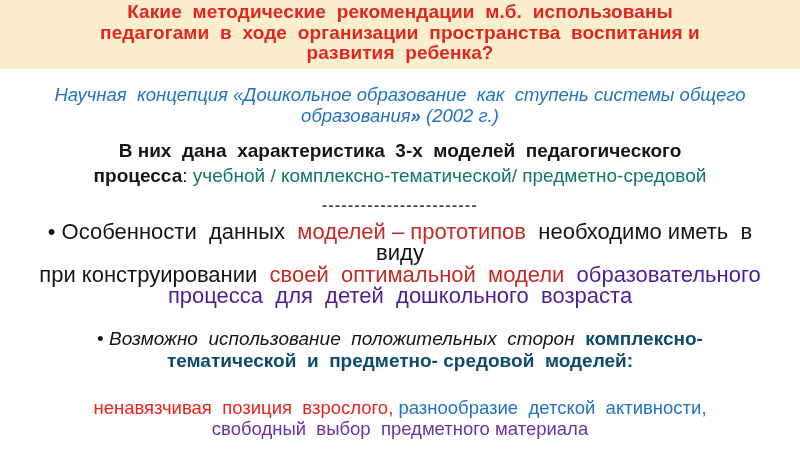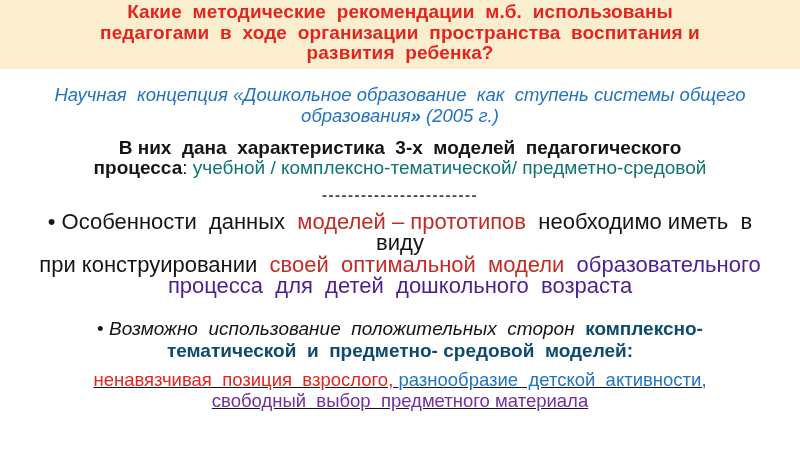--- a/index.html
+++ b/index.html
@@ -46,21 +46,21 @@
     margin-top: 7px;
     text-align: left;
     font-size: 18.5px;
     line-height: 21px;
     padding-left: 5px;
     padding-right: 30px;
   }
   #models-paragraph {
     margin-top: 11px;
     font-size: 19px;
-    line-height: 20px;
+    line-height: 25px;
     padding: 0 30px;
   }
   #separator-dashes {
     margin-top: 9px;
     font-size: 15px;
     line-height: 15px;
     font-weight: bold;
     color: #444444;
     letter-spacing: 1.5px;
   }
@@ -70,40 +70,39 @@
     line-height: 21.5px;
     padding: 0 28px;
   }
   #bullet-item-2 {
     margin-top: 21px;
     font-size: 19px;
     line-height: 22.5px;
     padding: 0 30px;
   }
   #summary-line {
-    margin-top: 6px;
+    margin-top: 24px;
     font-size: 18.5px;
     line-height: 21.5px;
     padding: 0 18px;
-    text-decoration: underline;
   }
 </style>
 </head>
 <body>
 
 <div id="slide">
 
   <div id="title-band">
     <div id="slide-title" class="pre">Какие  методические  рекомендации  м.б.  использованы
 педагогами  в  ходе  организации  пространства  воспитания и
 развития  ребенка?</div>
   </div>
 
   <div id="concept-heading" class="para pre"><span class="seg" style="color: rgb(34, 115, 195);">Научная  концепция «Дошкольное образование  как  ступень системы общего
-образования</span><span class="seg bold" style="color: rgb(34, 115, 195);">»</span><span class="seg" style="color: rgb(34, 115, 195);"> (2005 г.)</span></div>
+образования</span><span class="seg bold" style="color: rgb(34, 115, 195);">»</span><span class="seg" style="color: rgb(34, 115, 195);"> (2002 г.)</span></div>
 
 
   <div id="models-paragraph" class="para pre"><span class="seg bold" style="color: rgb(21, 21, 21);">В них  дана  характеристика  3-х  моделей  педагогического
 процесса</span><span class="seg" style="color: rgb(21, 21, 21);">: </span><span class="seg" style="color: #0f766e;">учебной / комплексно-тематической/ предметно-средовой</span></div>
 
   <div id="separator-dashes" class="para">------------------------</div>
 
   <div id="bullet-item-1" class="para pre"><span class="seg" style="color: rgb(21, 21, 21);">• </span><span class="seg" style="color: rgb(21, 21, 21);">Особенности  данных  </span><span class="seg" style="color: rgb(195, 43, 36);">моделей – прототипов</span><span class="seg" style="color: rgb(21, 21, 21);">  необходимо иметь  в  виду
 при конструировании  </span><span class="seg" style="color: rgb(195, 43, 36);">своей  оптимальной  модели</span><span class="seg" style="color: #4c1d95;">  образовательного
 процесса  для  детей  дошкольного  возраста</span></div>

